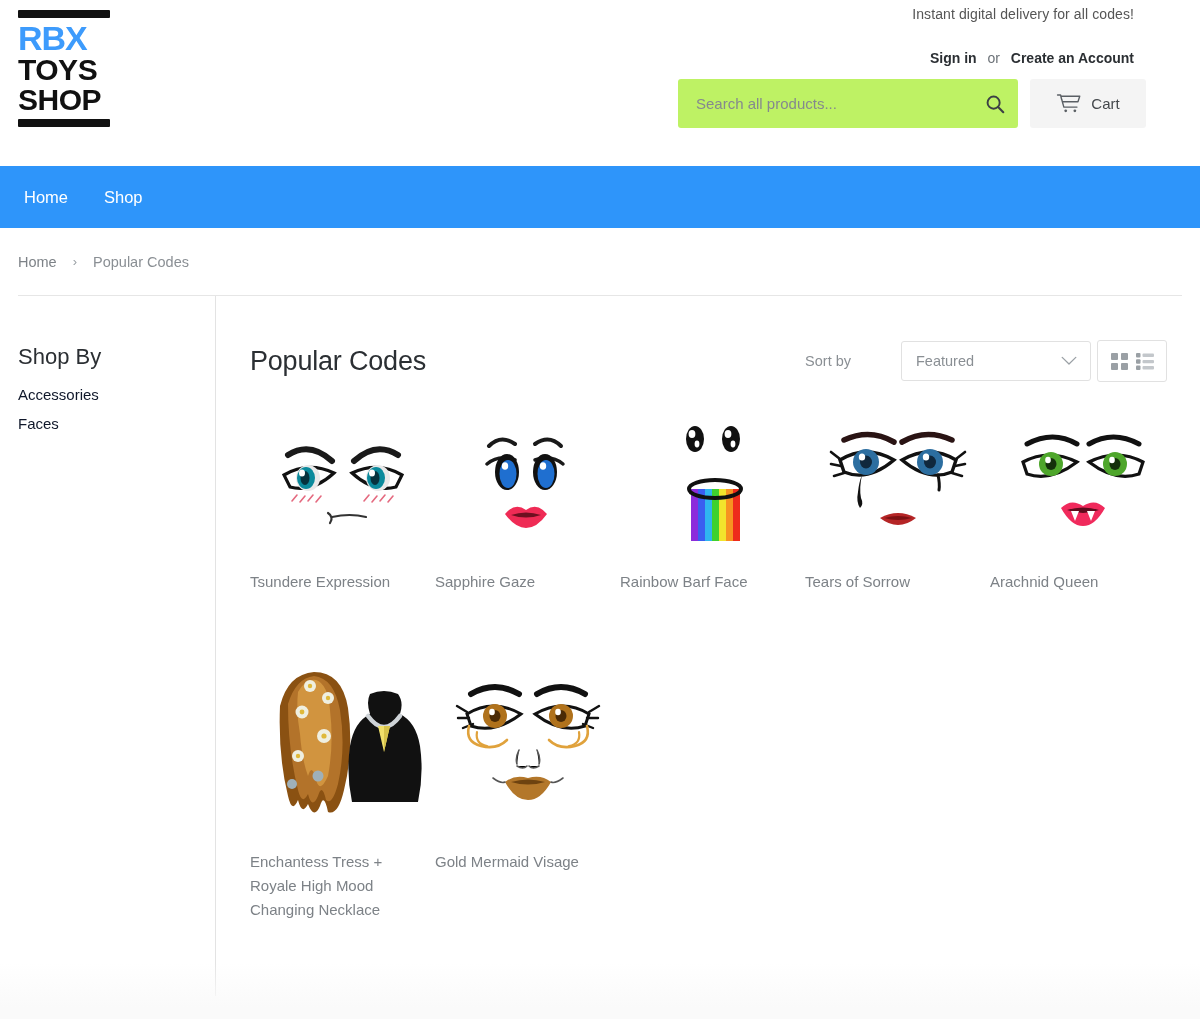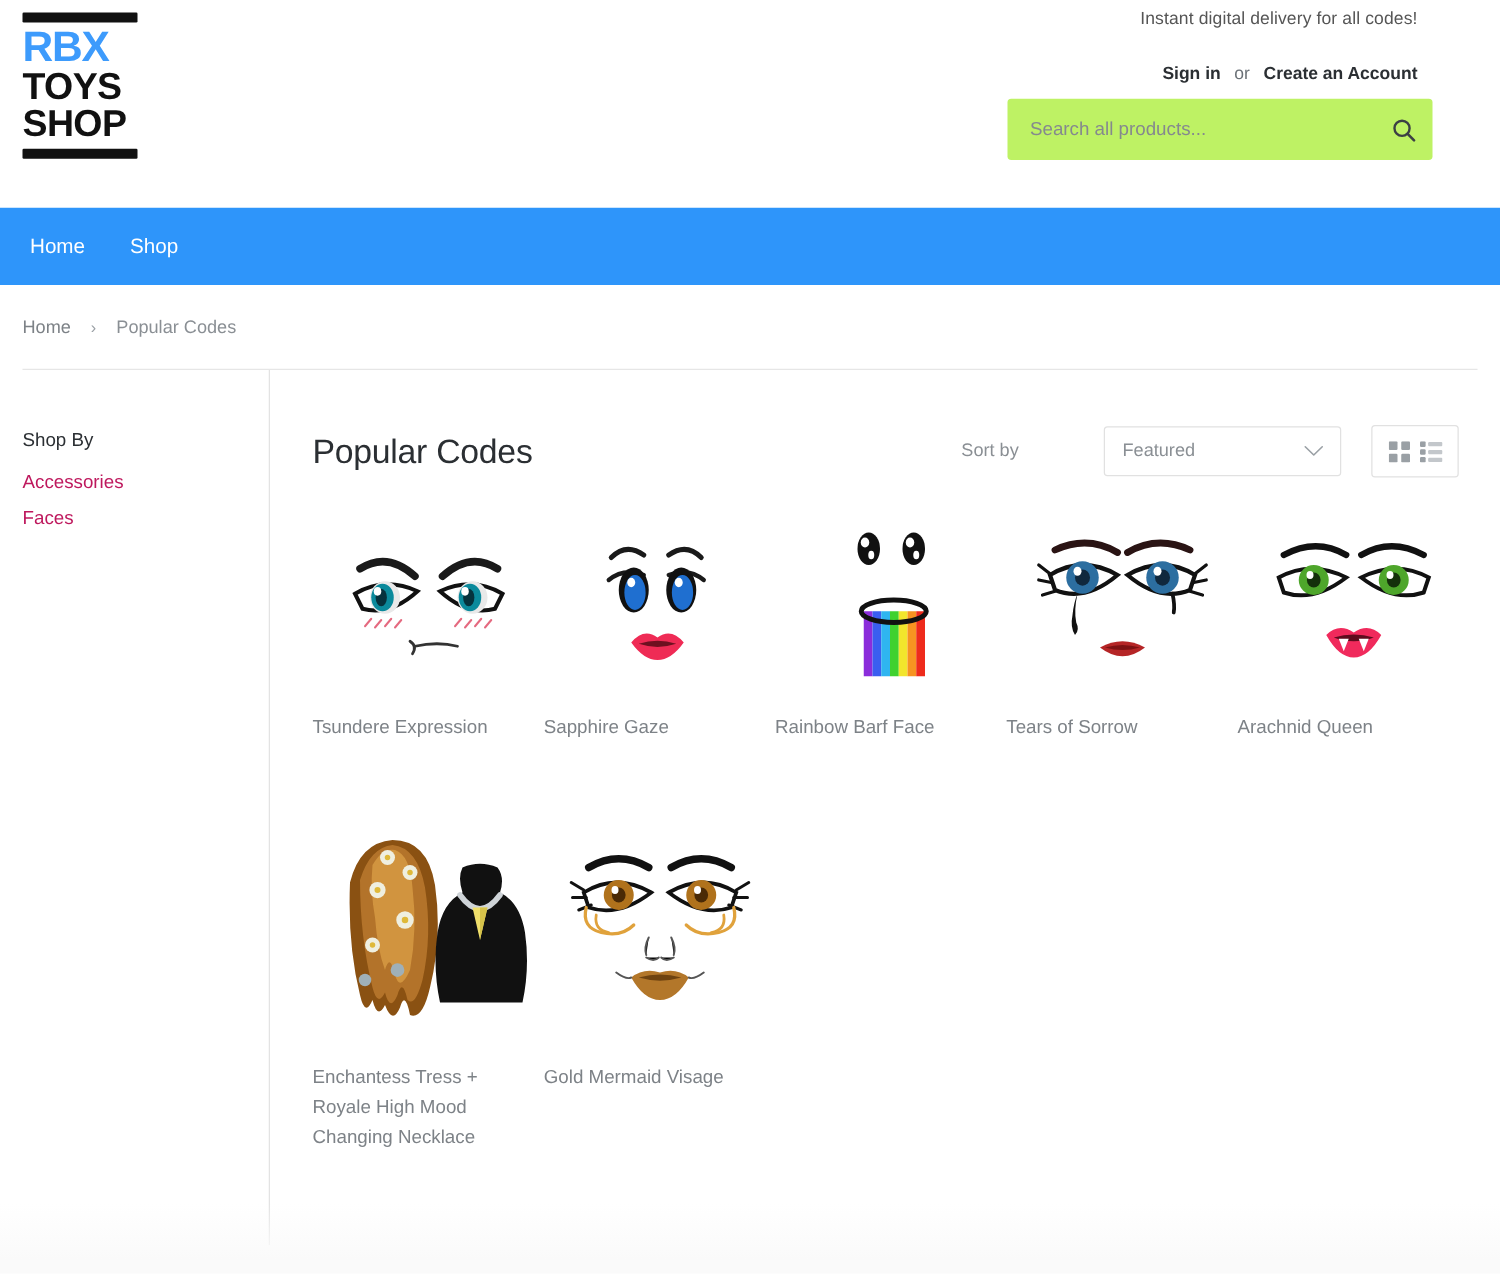--- a/index.html
+++ b/index.html
@@ -107,41 +107,41 @@
   
   .content {
     display:flex;
     padding: 0 18px;
   }
   .sidebar {
     width: 197px; flex: none;
     padding-top: 48px;
   }
   .sidebar-title {
-    font-size: 15px; color:#2b2f33; margin-bottom: 16px; font-weight:400;
+    font-size: 22px; color:#2b2f33; margin-bottom: 16px; font-weight:400;
   }
   .sidebar-link {
-    display:block; font-size: 15px; color:#be185d;
+    display:block; font-size: 15px; color:#0f172a;
     text-decoration:none; margin-bottom: 12px; cursor:pointer;
   }
   .main {
     flex: 1;
     border-left: 1px solid #e3e3e3;
     padding: 44px 0 0 34px;
     min-height: 700px;
   }
 
   .main-head {
     display:flex; align-items:center; justify-content: space-between;
     padding-right: 22px;
   }
   .page-title {
     font-size: 27px; color:#2b2f33; font-weight:400; margin:0; letter-spacing:-.2px;
   }
-  .sort-area { display:flex; align-items:center; gap: 24px; justify-content: space-between; }
+  .sort-area { display:flex; align-items:center; gap: 6px; justify-content: space-between; }
   .sort-label { font-size:14.5px; color:#8a8f94; }
   .select-wrap {
     position: relative; width: 190px; height: 40px;
     border: 1px solid #e1e1e1; border-radius: 3px; background:#fff;margin-left:44px;
   }
   .select-val {
     position:absolute; left: 14px; top:50%; transform:translateY(-50%);
     font-size: 14.5px; color:#8a8f94;
   }
   .chev {
@@ -208,20 +208,29 @@
       <div class="search-box">
         <input class="search-input" type="text" placeholder="Search all products..." style="">
         <button class="search-btn">
           <svg width="22" height="22" viewBox="0 0 24 24" fill="none">
             <circle cx="10.5" cy="10.5" r="6.6" stroke="#3c4044" stroke-width="2.1"></circle>
             <line x1="15.4" y1="15.4" x2="21" y2="21" stroke="#3c4044" stroke-width="2.3" stroke-linecap="round"></line>
           </svg>
         </button>
       </div>
 
+      <button class="cart-btn">
+        <svg width="26" height="22" viewBox="0 0 28 24" fill="none">
+          <path d="M1.5 2.2h3.3l1.1 4.6M7 9.6h16.8l1.9-6.1H5.9" stroke="#5a5f64" stroke-width="1.5" stroke-linecap="round" stroke-linejoin="round"></path>
+          <path d="M6 6.8l2.4 8.6h14.3" stroke="#5a5f64" stroke-width="1.5" stroke-linecap="round" stroke-linejoin="round"></path>
+          <circle cx="10.4" cy="19.4" r="1.5" fill="#5a5f64"></circle>
+          <circle cx="20.4" cy="19.4" r="1.5" fill="#5a5f64"></circle>
+        </svg>
+        <span>Cart</span>
+      </button>
     </div>
   </div>
 
   <nav class="navbar">
     <a class="nav-item">Home</a>
     <a class="nav-item">Shop</a>
   </nav>
 
   <div class="breadcrumb-wrap">
     <div class="breadcrumb">

